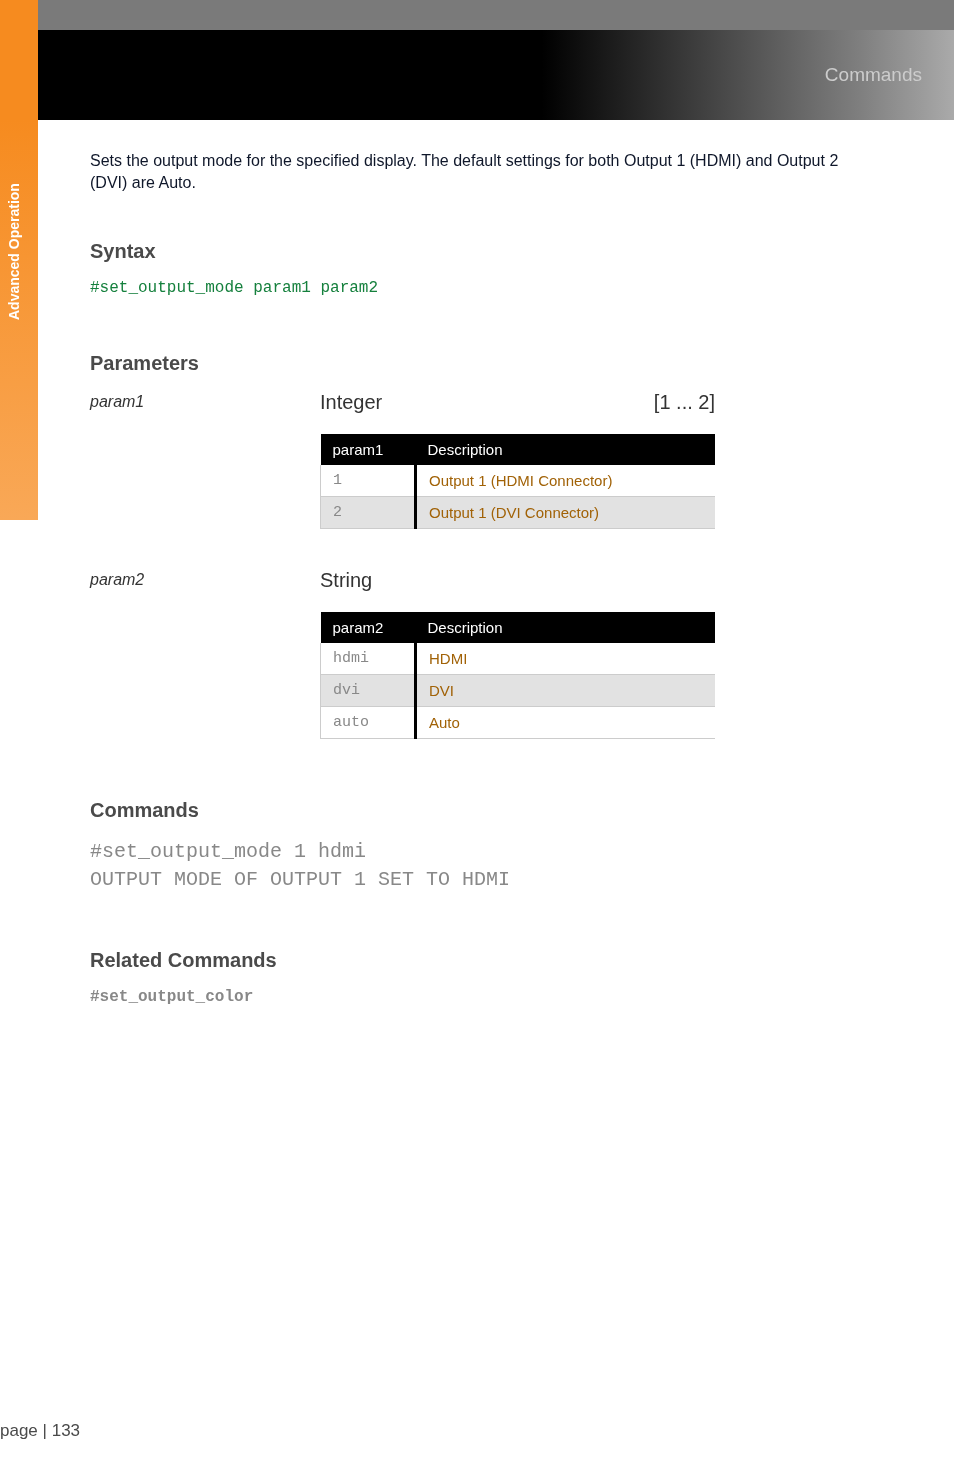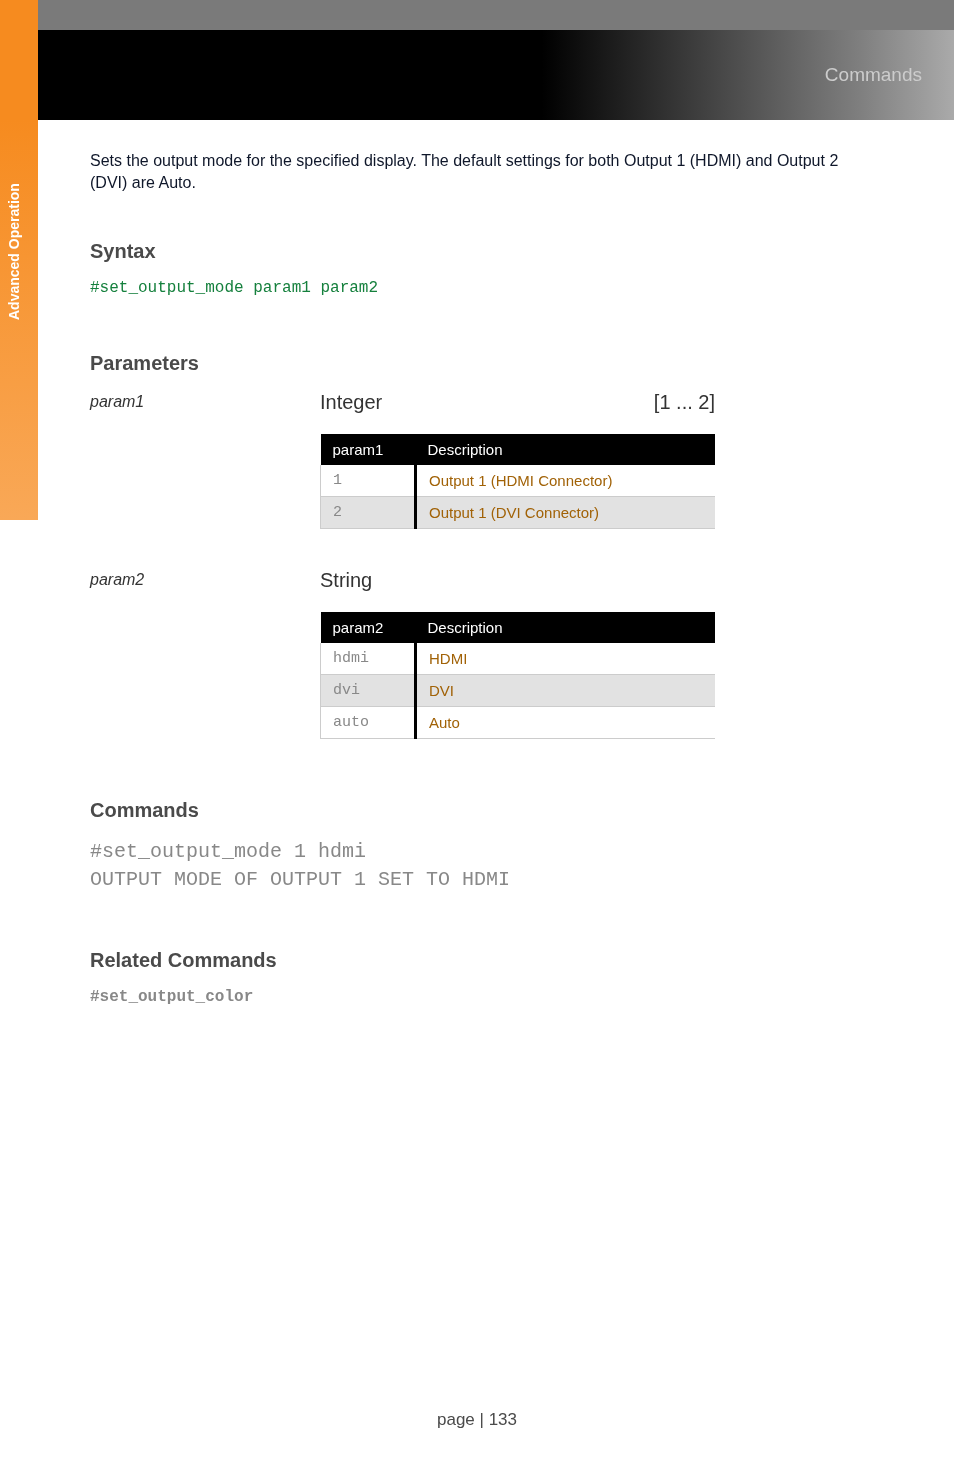--- a/index.html
+++ b/index.html
@@ -154,23 +154,23 @@
   .related-block { margin-top: 10px; }
   .related-code {
     font-family: "Courier New", monospace;
     font-size: 16px;
     color: #888;
     margin-top: 16px;
     font-weight: bold;
   }
   .page-num {
     position: absolute;
-    bottom: 45px;
+    bottom: 34px;
     width: 100%;
-    text-align: center;
+    text-align: left;
     font-size: 17px;
     color: #4a4a4a;
   }
 </style>
 </head>
 <body>
 
 <div class="top-bar">
   <div class="top-orange"></div>
   <div class="top-gray"></div>

